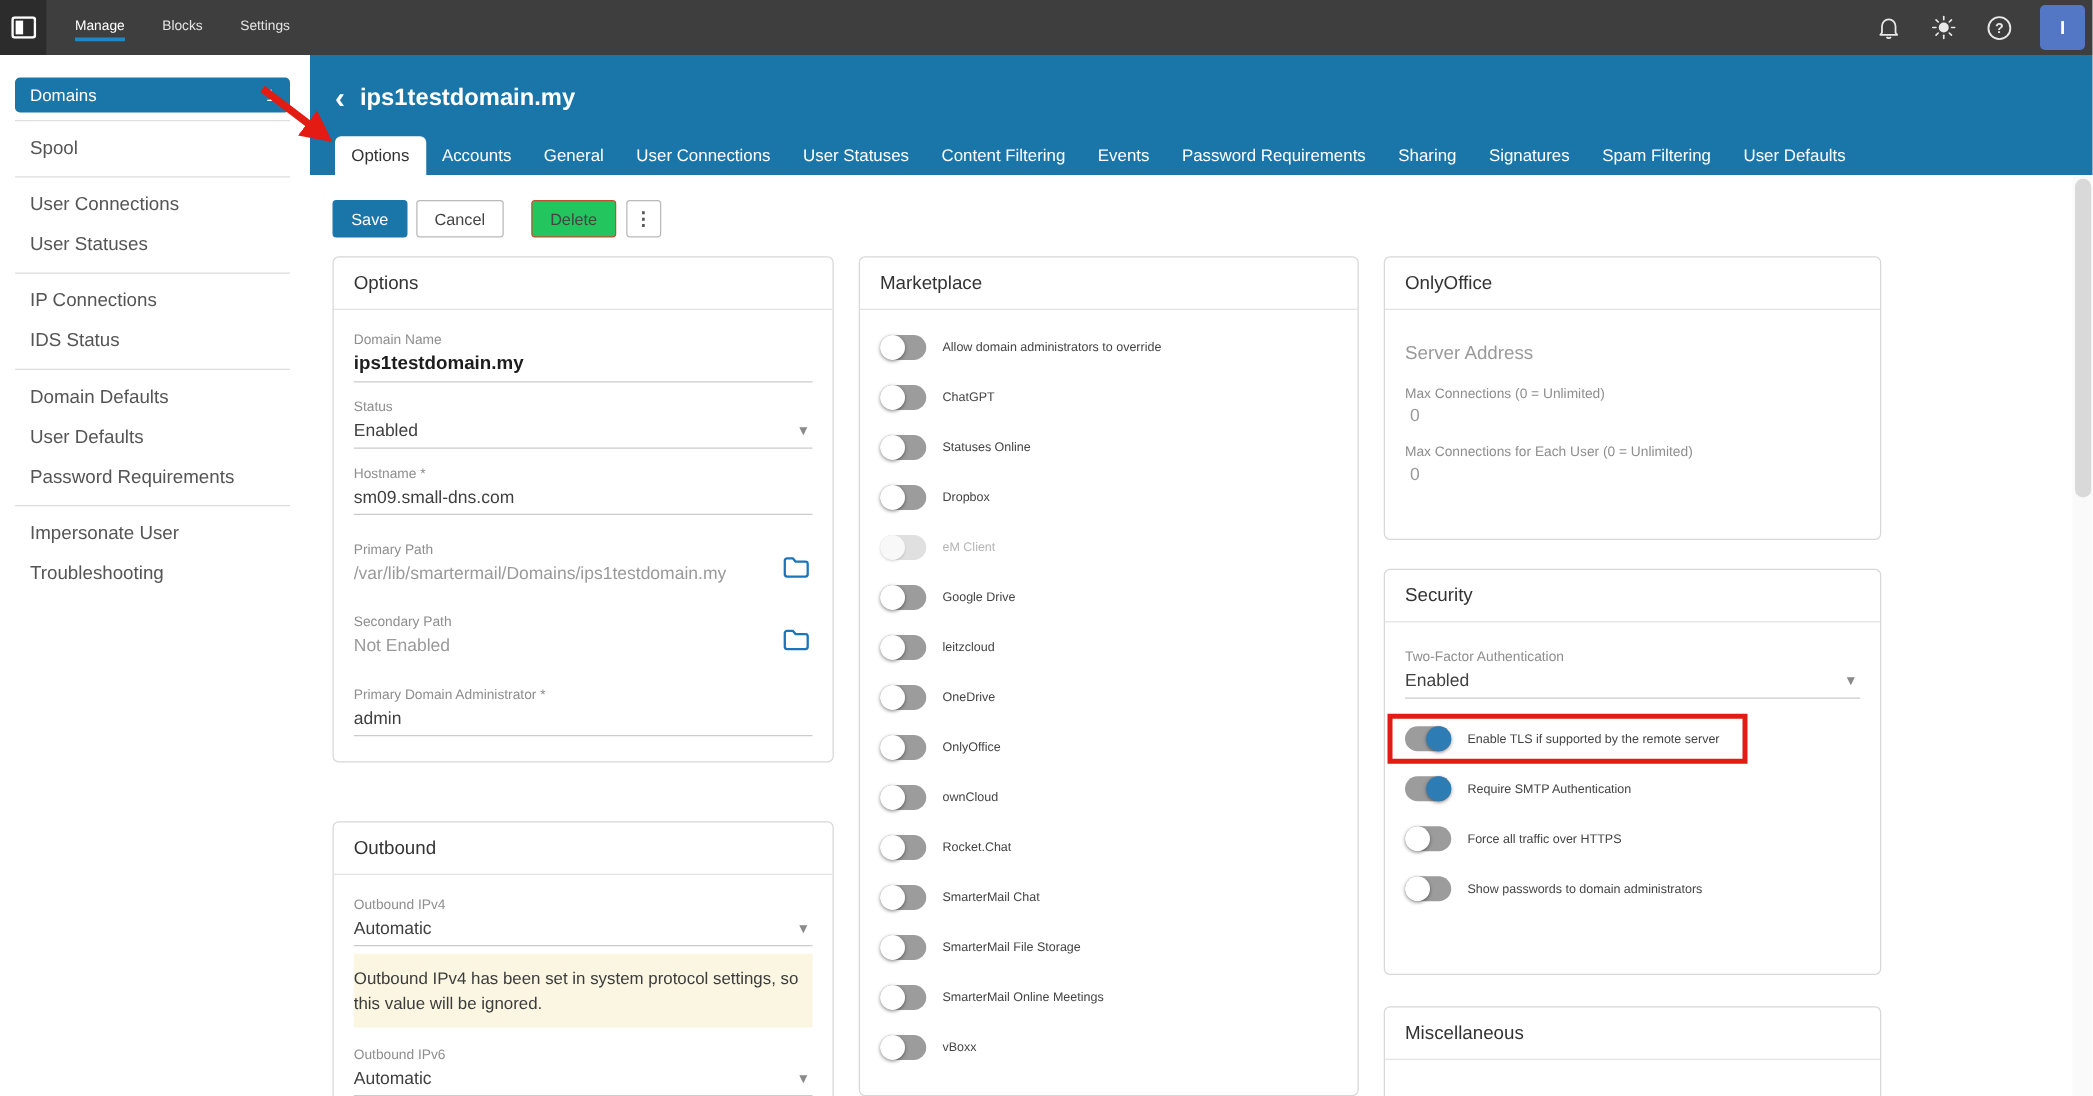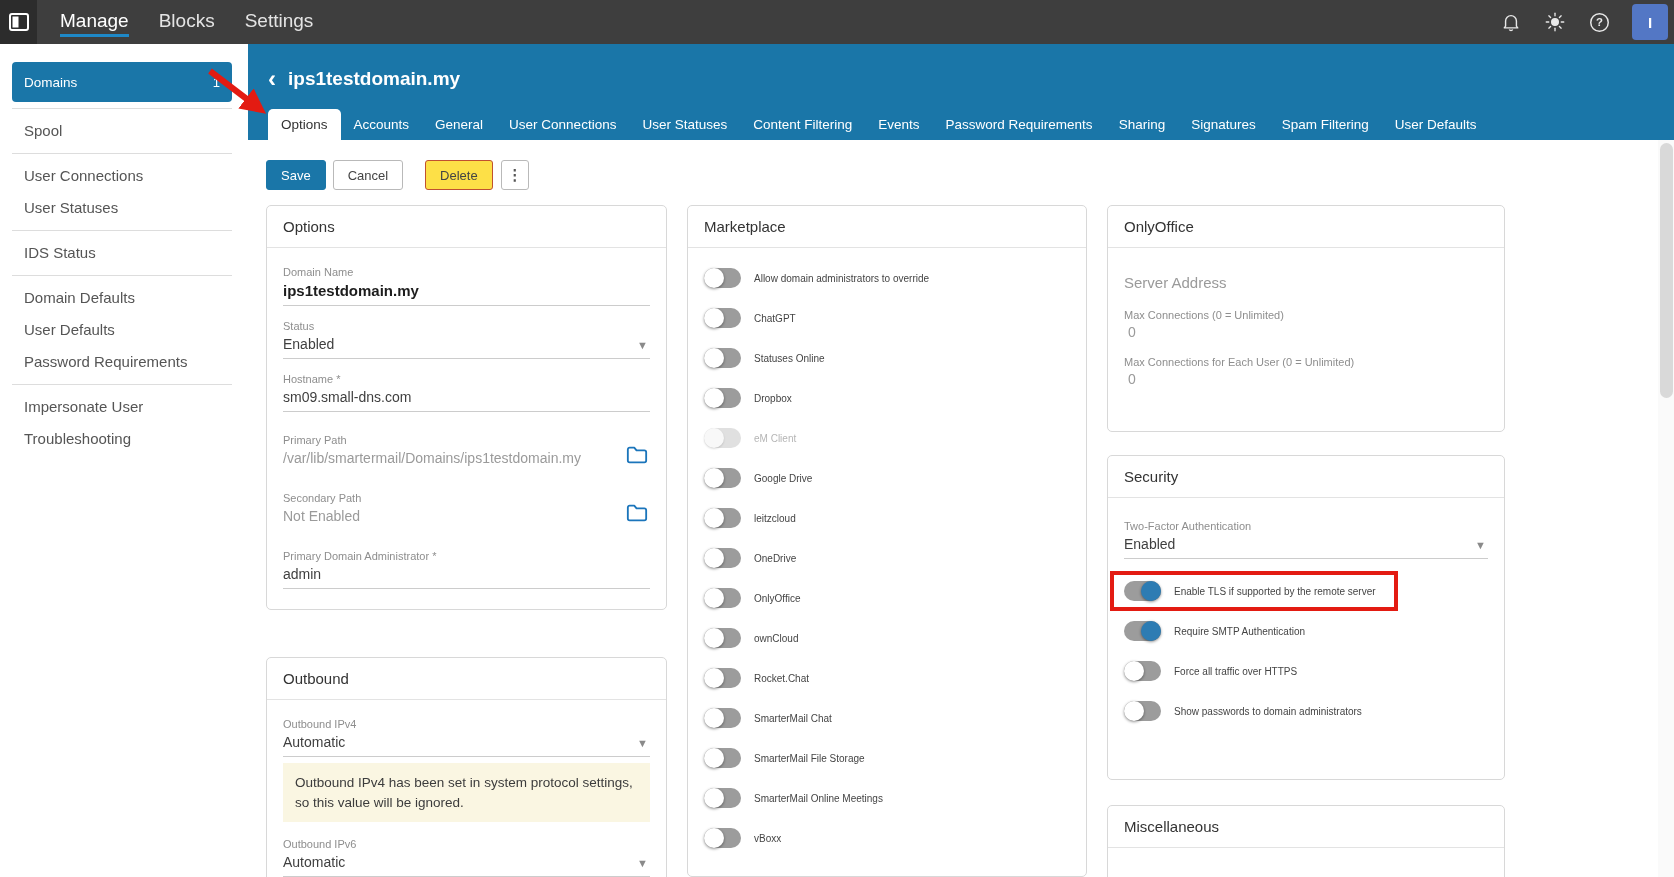--- a/index.html
+++ b/index.html
@@ -4,31 +4,31 @@
 <style>
   * { margin:0; padding:0; box-sizing:border-box; }
   html,body { width:1674px; height:877px; overflow:hidden; background:#fff;
               font-family:"Liberation Sans", sans-serif; }
 
   
   .navbar { position:absolute; left:0; top:0; width:1674px; height:44px; background:#3e3e3e; z-index:10;}
   .nav-toggle { position:absolute; left:0; top:0; width:37px; height:44px; background:#2c2c2c;
                 display:flex; align-items:center; justify-content:center; cursor:pointer;}
   .nav-menu { position:absolute; left:60px; top:0; height:44px; display:flex; }
-  .nav-item { height:44px; line-height:42px; margin-right:30px; color:#e4e4e4; font-size:19px; cursor:pointer;}
+  .nav-item { height:44px; line-height:42px; margin-right:30px; color:#e4e4e4; font-size:11px; cursor:pointer;}
   .nav-item.active { color:#fff; }
   .nav-item.active span{ border-bottom:3px solid #1e88c7; padding-bottom:3px; }
   .nav-right { position:absolute; right:6px; top:0; height:44px; display:flex; align-items:center; gap:22px;}
   .nav-ico { width:22px; height:22px; display:flex; align-items:center; justify-content:center; cursor:pointer;}
   .avatar { width:36px; height:36px; border-radius:4px; background:#5377c5; color:#fff; font-size:15px;
             font-weight:bold; display:flex; align-items:center; justify-content:center; cursor:pointer;}
 
   
   .sidebar { position:absolute; left:0; top:44px; width:248px; bottom:0; background:#fff; padding-top:18px; z-index:5;}
-  .side-sel { height:40px; margin:0 16px 0 12px; background:#1a76a8; border-radius:4px; color:#fff;
+  .side-sel { height:28px; margin:0 16px 0 12px; background:#1a76a8; border-radius:4px; color:#fff;
               display:flex; align-items:center; padding:0 12px; font-size:13.5px; cursor:pointer;}
   .side-sel .badge { margin-left:auto; font-size:13px; }
   .side-item { height:32px; line-height:32px; padding:0 12px; margin:0 16px 0 12px; color:#555;
                font-size:15px; cursor:pointer; white-space:nowrap;}
   .side-div { border-top:1px solid #ddd; margin:6px 16px 6px 12px; }
 
   
   .chead { position:absolute; left:248px; top:44px; width:1426px; height:96px; background:#1a76a8; z-index:6;}
   .ctitle { position:absolute; left:20px; top:24px; display:flex; align-items:center; color:#fff;}
   .back { font-size:24px; line-height:20px; margin-right:12px; cursor:pointer; font-weight:bold;}
@@ -36,40 +36,40 @@
   .tabs { position:absolute; left:20px; bottom:0; display:flex; align-items:flex-end; }
   .tab { height:31px; line-height:31px; padding:0 13px; color:#fff; font-size:13.5px; cursor:pointer; white-space:nowrap;}
   .tab.active { background:#fff; color:#333; border-radius:5px 5px 0 0; }
 
   
   .toolbar { position:absolute; left:266px; top:160px; display:flex; align-items:center; z-index:4;}
   .btn { height:30px; padding:0 14px; font-size:13px; border-radius:3px; cursor:pointer;
          display:flex; align-items:center; justify-content:center; font-family:inherit;}
   .btn-save { background:#1a76a8; color:#fff; border:1px solid #1a76a8; margin-right:7px;}
   .btn-cancel { background:#fff; color:#444; border:1px solid #b9b9b9; margin-right:22px;}
-  .btn-delete { background:#fde047; color:#444; border:1px solid #c0512f; margin-right:8px;}
+  .btn-delete { background:#22c55e; color:#444; border:1px solid #c0512f; margin-right:8px;}
   .btn-more { background:#fff; color:#555; border:1px solid #b9b9b9; width:28px; padding:0;
               font-size:15px; font-weight:bold; letter-spacing:0;}
 
   
   .card { position:absolute; background:#fff; border:1px solid #d8d8d8; border-radius:5px; }
   .card-h { height:42px; display:flex; align-items:center; padding:0 16px; font-size:15px; color:#333;
             border-bottom:1px solid #e3e3e3;}
   .card-b { padding:18px 16px 20px 16px; }
 
   .field { margin-bottom:14px; position:relative; }
   .f-label { font-size:11px; color:#8e8e8e; margin-bottom:4px; }
   .f-value { font-size:14px; color:#3f3f3f; padding-bottom:6px; }
   .f-value.bold { font-weight:bold; font-size:15px; color:#1d1d1d; }
   .f-value.muted { color:#9a9a9a; }
   .u { border-bottom:1px solid #ccc; }
   .chev { position:absolute; right:2px; bottom:8px; color:#8a8a8a; font-size:11px; pointer-events:none;}
   .folder { position:absolute; right:2px; bottom:4px; cursor:pointer; }
 
-  .note { background:#faf6e2; padding:10px 12px; font-size:13.5px; color:#3c3c3c; line-height:1.45;
+  .note { background:#faf6e2; padding:10px 0; font-size:13.5px; color:#3c3c3c; line-height:1.45;
           margin:4px 0 16px 0;}
 
   
   .trow { display:flex; align-items:center; height:20px; margin-bottom:20px; }
   .toggle { width:37px; height:20px; border-radius:10px; background:#9c9c9c; position:relative;
             display:inline-block; flex:0 0 37px; cursor:pointer;}
   .toggle::after { content:""; position:absolute; width:20px; height:20px; border-radius:50%; top:0; left:0;
             background:#fff; box-shadow:0 1px 3px rgba(0,0,0,.45); transition:none;}
   .trow[data-state="on"] .toggle::after { left:17px; background:#2d7cb3; }
   .trow[data-state="disabled"] .toggle { background:#e0e0e0; }
@@ -144,20 +144,21 @@
   <div class="side-sel">
     <span>Domains</span>
     <span class="badge">1</span>
   </div>
   <div class="side-div"></div>
   <div class="side-item">Spool</div>
   <div class="side-div"></div>
   <div class="side-item">User Connections</div>
   <div class="side-item">User Statuses</div>
   <div class="side-div"></div>
+  <div class="side-item">IP Connections</div>
   <div class="side-item">IDS Status</div>
   <div class="side-div"></div>
   <div class="side-item">Domain Defaults</div>
   <div class="side-item">User Defaults</div>
   <div class="side-item">Password Requirements</div>
   <div class="side-div"></div>
   <div class="side-item">Impersonate User</div>
   <div class="side-item">Troubleshooting</div>
 </div>
 

